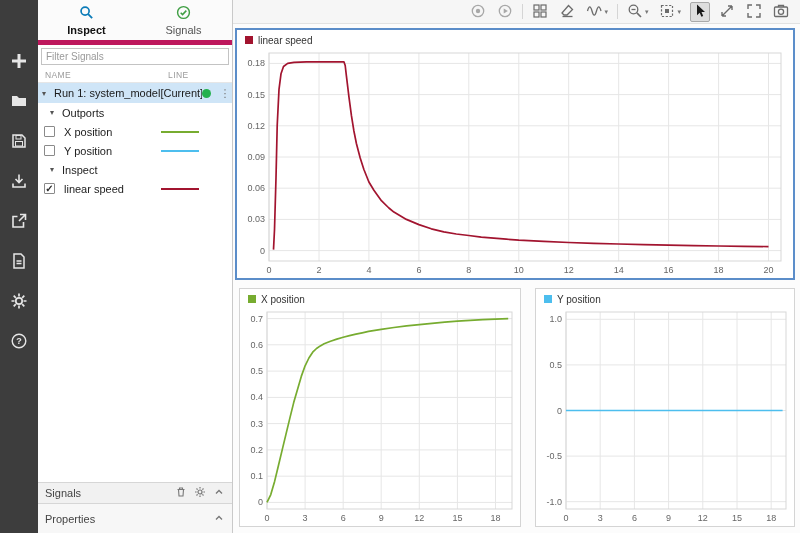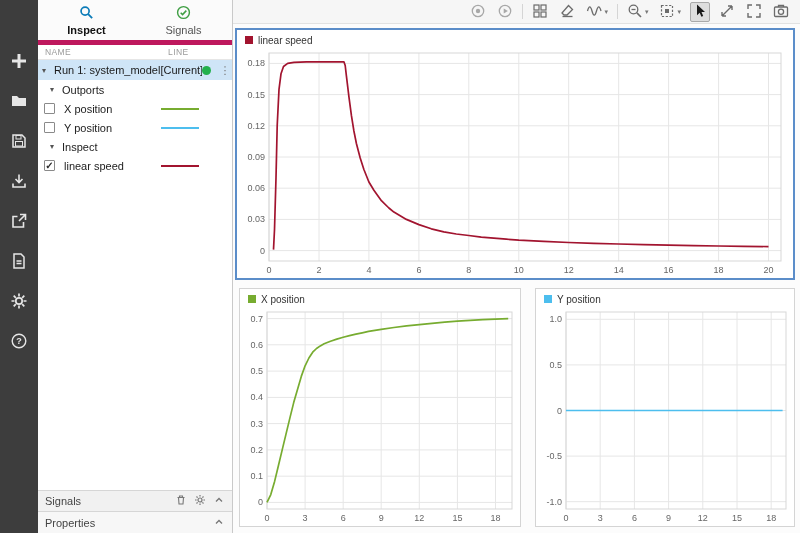--- a/index.html
+++ b/index.html
@@ -34,21 +34,21 @@
   .kebab { width:14px; color:#777; font-size:11px; text-align:center; }
   .checkbox { width:11px; height:11px; border:1px solid #8a8a8a; background:#fff; margin-right:9px; flex-shrink:0; display:flex; align-items:center; justify-content:center; border-radius:1px; }
   .check-glyph { font-size:10px; line-height:1; color:#2b2b2b; font-weight:bold; }
   .sig .row-label { margin-left:0; }
   .line-col { width:73px; display:flex; align-items:center; }
   .line-swatch { width:38px; height:2px; margin-left:2px; }
   .panel-spacer { flex:1; }
   .panel-bar { height:21px; background:#f1f1f1; border-top:1px solid #d6d6d6; display:flex; align-items:center; padding:0 7px; color:#444; }
   .panel-bar .bar-label { flex:1; font-size:11px; }
   .bar-icons { display:flex; align-items:center; gap:7px; color:#777; }
-  .panel-bar.props { background:#f7f7f7; height:22px; }
+  .panel-bar.props { background:#f7f7f7; height:30px; }
 
   
   .main { flex:1; display:flex; flex-direction:column; background:#fcfcfc; min-width:0; }
   .plot-toolbar { height:24px; background:#f6f6f6; border-bottom:1px solid #e2e2e2; display:flex; align-items:center; justify-content:flex-end; gap:7px; padding:0 9px; flex-shrink:0; }
   .tb-btn { height:20px; min-width:20px; display:flex; align-items:center; justify-content:center; color:#6b6b6b; cursor:pointer; border:1px solid transparent; border-radius:2px; padding:0 1px; }
   .tb-btn.dim { color:#a8a8a8; }
   .tb-btn.active { background:#dedede; border-color:#a9a9a9; color:#1a1a1a; }
   .tb-caret { font-size:7px; color:#777; margin-left:2px; }
   .tb-sep { width:1px; height:15px; background:#d5d5d5; }
 
@@ -129,20 +129,23 @@
       </div>
       <div class="tab">
         <span><svg width="15" height="15" viewBox="0 0 16 16">
               <circle cx="8" cy="8" r="6.3" fill="none" stroke="#3e9e42" stroke-width="1.5"></circle>
               <path d="M5 8.2l2 2 4-4.2" fill="none" stroke="#3e9e42" stroke-width="1.6"></path>
             </svg></span>
         <span class="tab-label">Signals</span>
       </div>
     </div>
 
+    <div class="filter-row">
+      <input class="filter-input" type="text" placeholder="Filter Signals" style="">
+    </div>
 
     <div class="thead">
       <span class="col-name">NAME</span>
       <span class="col-line">LINE</span>
     </div>
 
     <div class="row run">
       <span class="tri">▾</span>
       <span class="row-label">Run 1: system_model[Current]</span>
       <span class="run-dot"></span>

